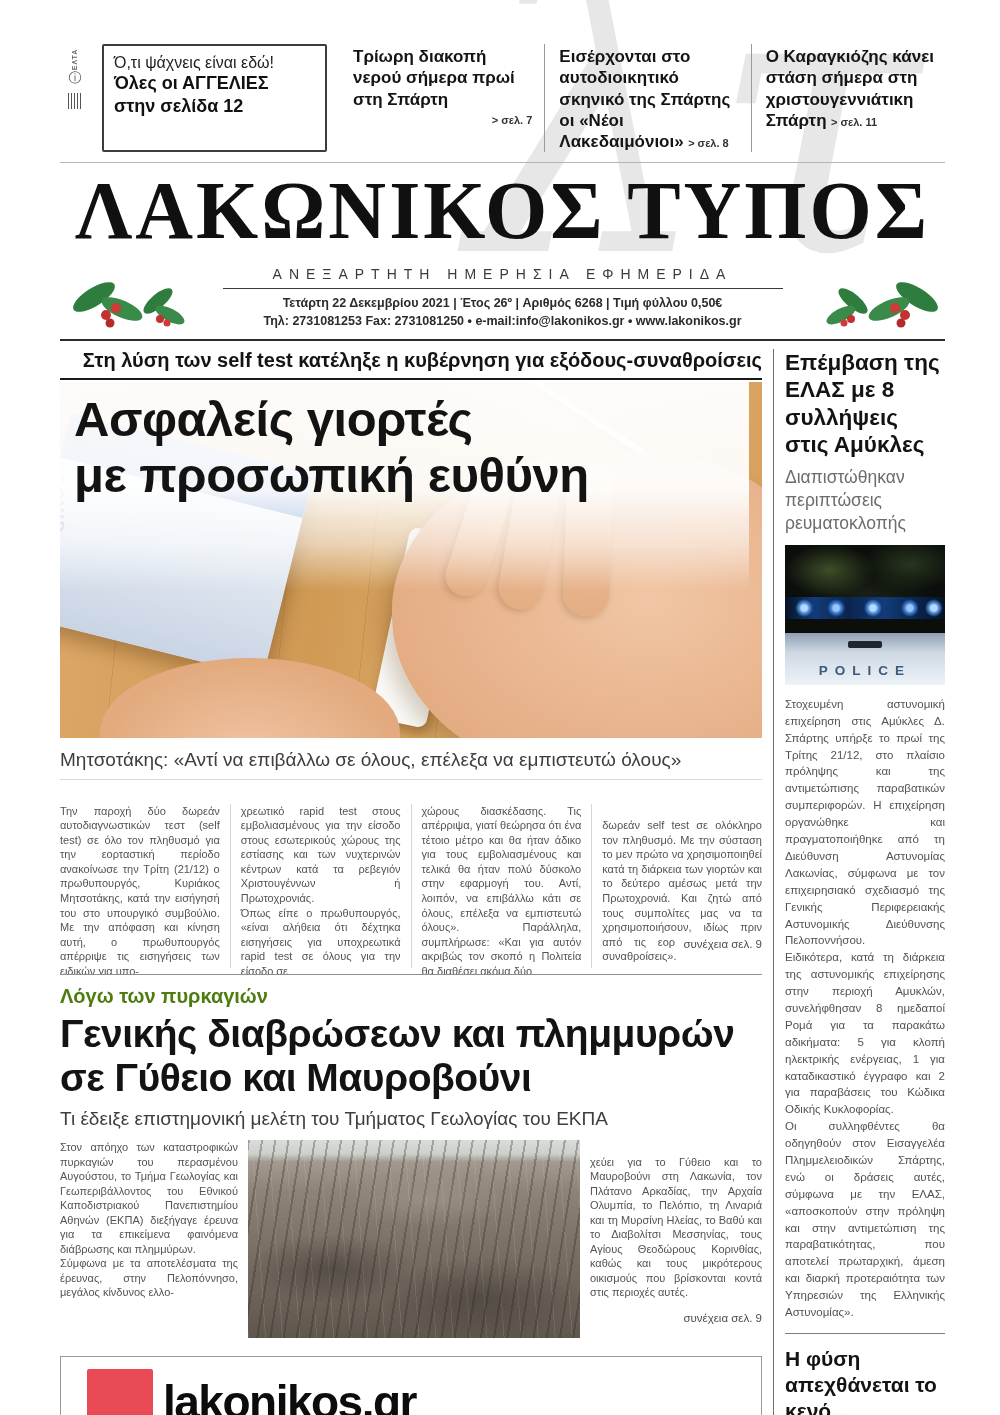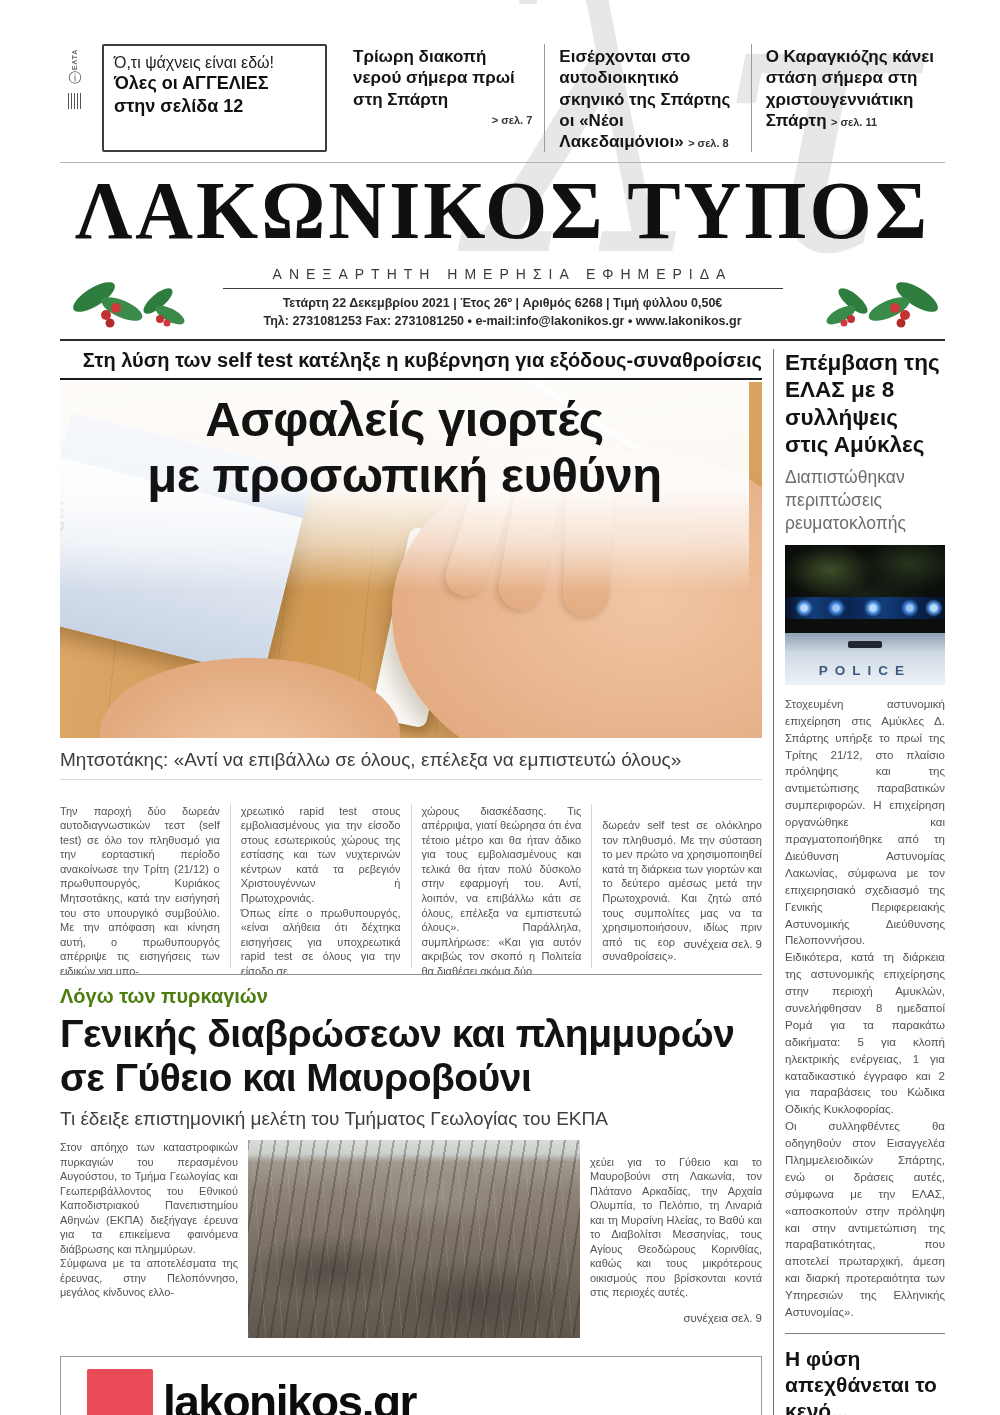--- a/index.html
+++ b/index.html
@@ -65,21 +65,21 @@
   .cassette .cas-window { width:16px; height:64px; margin:6px auto 0; background:#efeee8; border:1px solid #d8d6cc; border-radius:2px; position:relative; }
   .cassette .cas-window::after { content:""; position:absolute; left:1px; right:1px; top:18px; height:2px; background:#5b82b8; }
   .cassette .cas-well { width:16px; height:16px; margin:26px auto 0; background:#e8e6df; border-radius:50%; border:1px solid #d2d0c6; }
   .dropper { position:absolute; left:398px; top:170px; width:34px; height:56px; background:rgba(245,248,250,0.85); border-radius:8px 8px 12px 12px; transform:rotate(8deg); box-shadow:2px 3px 6px rgba(90,55,10,0.25); }
   .hand-right { position:absolute; right:-60px; top:70px; width:430px; height:330px; background:radial-gradient(ellipse at 60% 45%,#f1c6a4 0%,#e7b28b 55%,#dfa377 100%); border-radius:48% 42% 40% 50%; box-shadow:-8px 10px 22px rgba(90,55,10,0.25); }
   .finger { position:absolute; background:linear-gradient(180deg,#f3cba9,#e4ad83); border-radius:22px; box-shadow:-2px 3px 6px rgba(90,55,10,0.2); }
   .f1 { left:398px; top:96px; width:40px; height:120px; transform:rotate(18deg); }
   .f2 { left:448px; top:78px; width:44px; height:150px; transform:rotate(10deg); }
   .f3 { left:505px; top:84px; width:46px; height:150px; transform:rotate(2deg); }
   .hand-left { position:absolute; left:40px; bottom:-70px; width:300px; height:150px; background:radial-gradient(ellipse at 50% 70%,#f1c6a4 0%,#e2aa7e 70%); border-radius:50% 50% 0 0; }
-  .lead-headline-band { position:absolute; left:0; right:13px; top:0; height:208px; background:linear-gradient(180deg,rgba(255,255,255,0.96) 0%,rgba(255,255,255,0.93) 52%,rgba(255,255,255,0.55) 78%,rgba(255,255,255,0) 100%); padding:10px 14px 0;text-align:center; }
+  .lead-headline-band { position:absolute; left:0; right:13px; top:0; height:208px; background:linear-gradient(180deg,rgba(255,255,255,0.96) 0%,rgba(255,255,255,0.93) 52%,rgba(255,255,255,0.55) 78%,rgba(255,255,255,0) 100%); padding:10px 14px 0; }
   .lead-headline { font-size:49px; font-weight:bold; line-height:1.14; color:#131313; letter-spacing:-0.5px; }
   .lead-subhead { font-size:19px; color:#3e3e40; padding:11px 0 8px; }
   .lead-cols { display:flex; height:196px; overflow:hidden; border-top:1px solid #d9d9d9; border-bottom:1px solid #8f8f8f; padding-top:24px; padding-bottom:6px; }
   .bodycol { flex:1; min-width:0; font-size:11px; line-height:1.32; color:#525356; text-align:justify; white-space:pre-line; position:relative; }
   .bodycol + .bodycol { border-left:1px solid #d5d5d5; margin-left:10px; padding-left:10px; }
   .continuation { position:absolute; right:0; bottom:16px; background:#fff; font-size:11.5px; color:#4c4c4e; padding:2px 0 0 8px; }
 
   
   .story2 { margin-top:10px; }
   .kicker2 { font-size:20px; font-weight:bold; color:#4d7c0f; }

